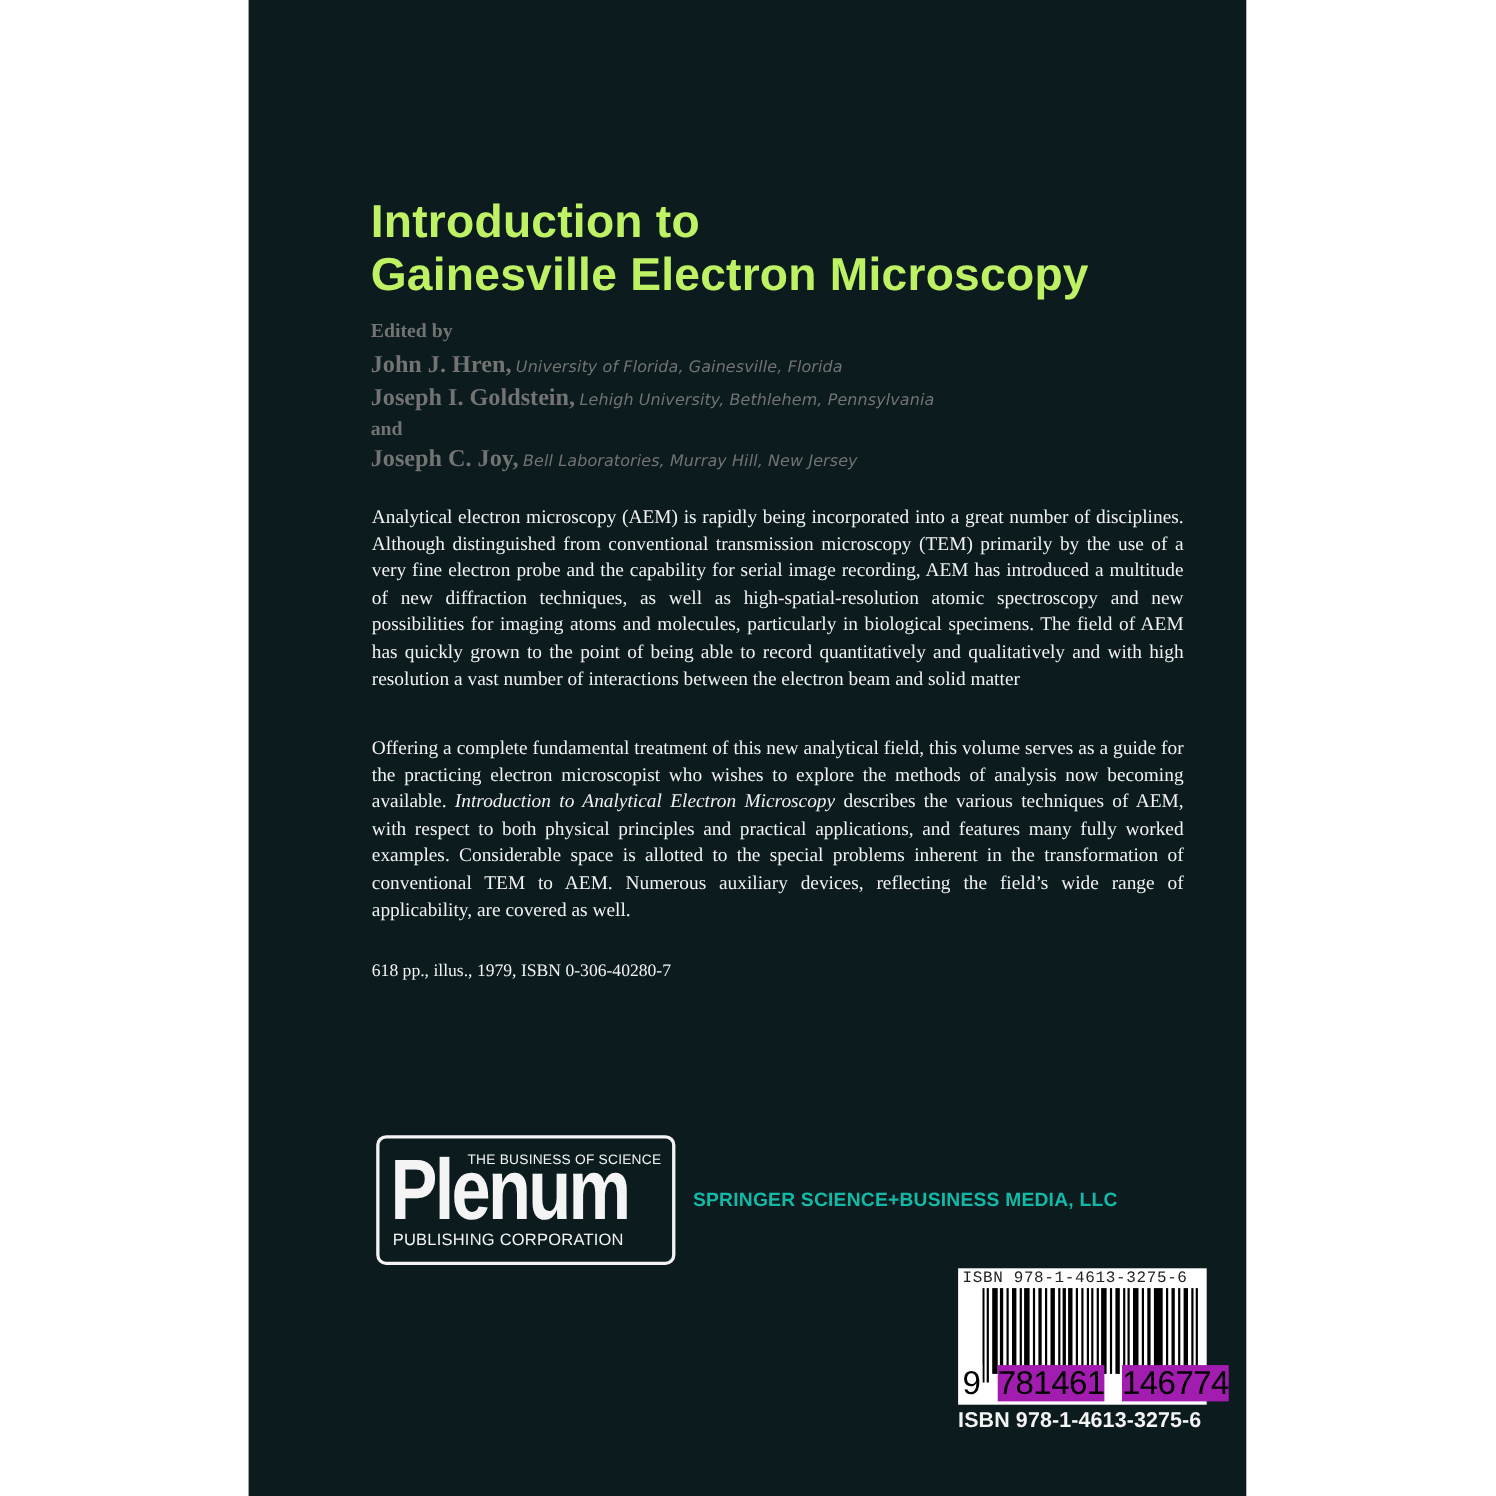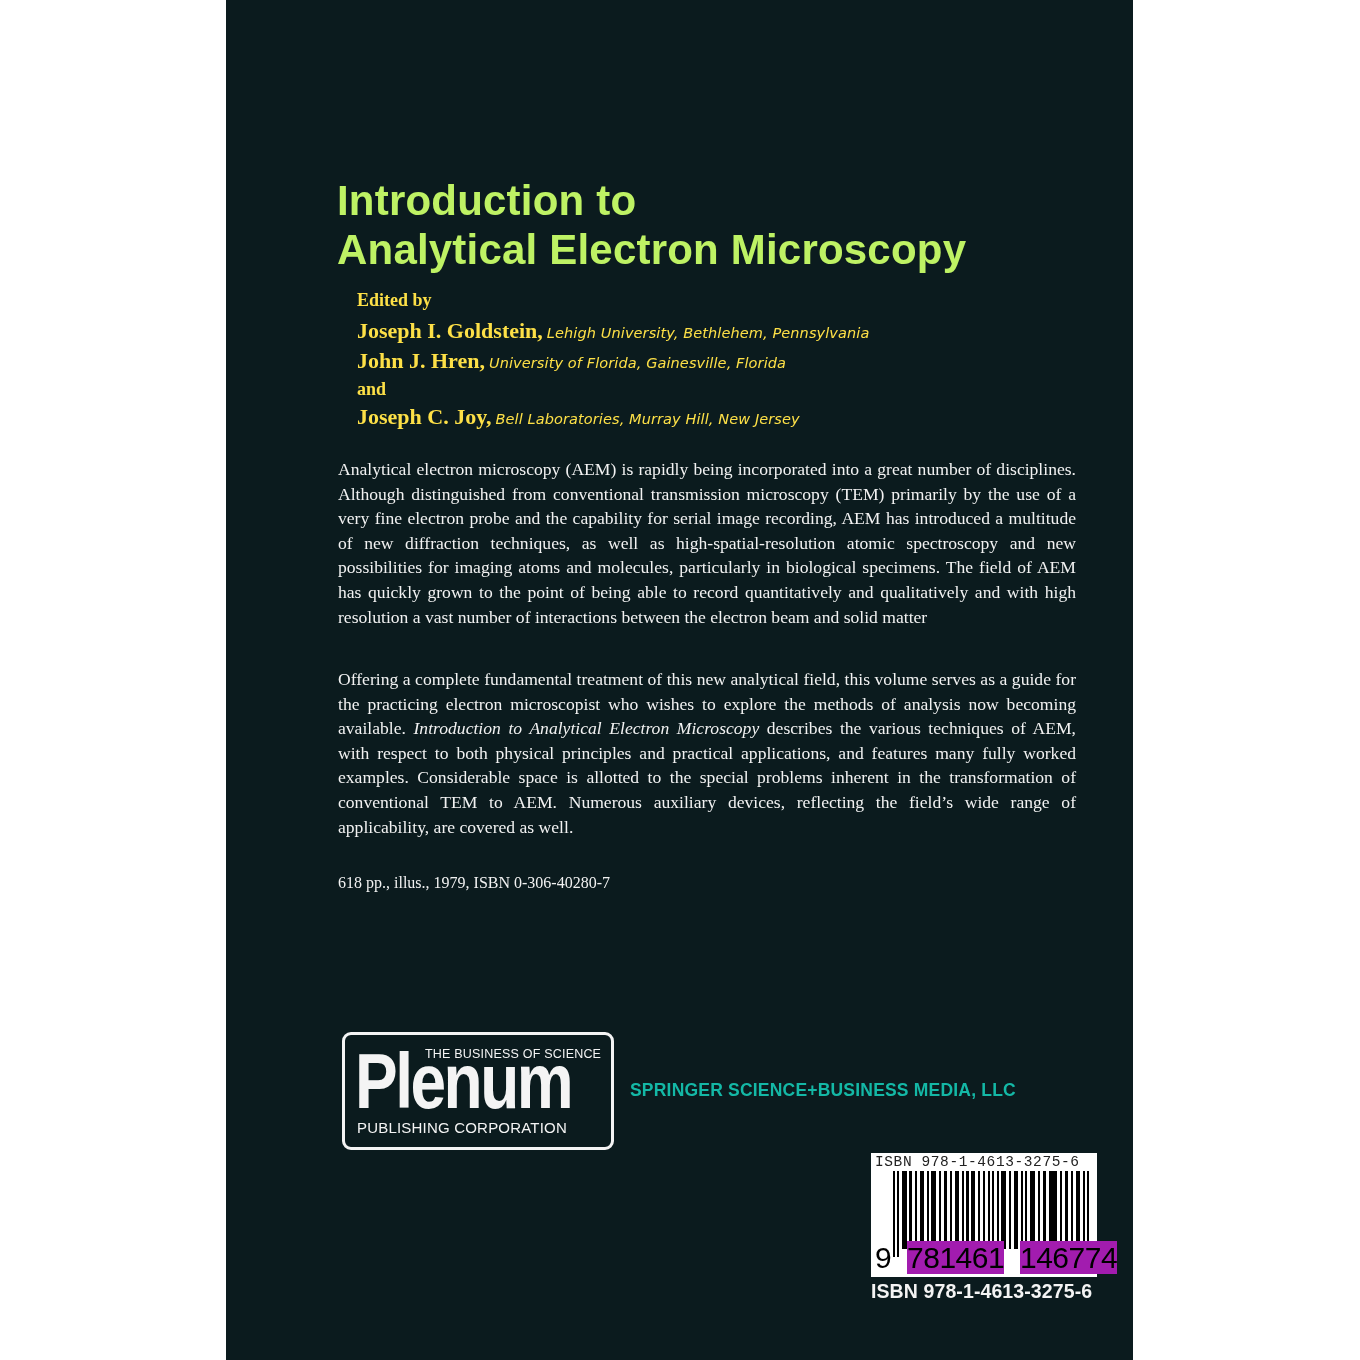--- a/index.html
+++ b/index.html
@@ -1,19 +1,19 @@
 <!DOCTYPE html>
 <html><head>
 <meta charset="utf-8">
 <style>
   html, body { margin:0; padding:0; }
   body { width:1360px; height:1360px; background:#ffffff; position:relative; overflow:hidden; }
   .cover { position:absolute; left:226px; top:0; width:907px; height:1360px; background:#0b1b1e; color:#f4f4f4; }
   .title { position:absolute; left:111px; top:176px; font-family:"Liberation Sans", sans-serif; font-weight:bold; font-size:42px; line-height:49px; color:#bef264; letter-spacing:0.2px; margin:0; }
-  .editors { position:absolute; left:111px; top:290px; font-family:"Liberation Serif", serif; color:#fde047;margin-left:20px; }
+  .editors { position:absolute; left:111px; top:290px; font-family:"Liberation Serif", serif; color:#737373; }
   .edited-by { font-weight:bold; font-size:18px; line-height:20px; height:26px; }
   .ed-row { height:30px; line-height:30px; white-space:nowrap; }
   .ed-name { font-weight:bold; font-size:22px; }
   .ed-aff { font-style:italic; font-size:14.5px; font-family:"DejaVu Sans", sans-serif; letter-spacing:0.1px; }
   .and { font-weight:bold; font-size:18px; height:26px; line-height:26px; }
   .body-text { position:absolute; left:112px; width:738px; font-family:Liberation Serif, serif; font-size:17.6px; line-height:24.6px; text-align:justify; color:#f2f2f2; margin:0; }
   .p1 { top:457px; }
   .p2 { top:667px; }
   .pubinfo { position:absolute; left:112px; top:874px; font-family:"Liberation Serif", serif; font-size:16px; color:#f2f2f2; }
   .logo { position:absolute; left:116px; top:1032px; width:272px; height:118px; border:3px solid #f4f4f4; border-radius:9px; box-sizing:border-box; font-family:"Liberation Sans", sans-serif; color:#f4f4f4; }
@@ -30,32 +30,32 @@
   .bc-digits .dg { background:#a21caf; }
   .isbn-bold { position:absolute; left:645px; top:1280px; font-family:"Liberation Sans", sans-serif; font-weight:bold; font-size:19.5px; color:#f4f4f4; letter-spacing:0.1px; }
 </style>
 </head>
 <body>
 
 <div class="cover">
 
   <h1 class="title">
     <div>Introduction to</div>
-    <div>Analytical Electron Microscopy</div>
+    <div>Gainesville Electron Microscopy</div>
   </h1>
 
   <div class="editors">
     <div class="edited-by">Edited by</div>
     <div class="ed-row">
+      <span class="ed-name">John J. Hren,</span>
+      <span class="ed-aff">University of Florida, Gainesville, Florida</span>
+    </div>
+    <div class="ed-row">
       <span class="ed-name">Joseph I. Goldstein,</span>
       <span class="ed-aff">Lehigh University, Bethlehem, Pennsylvania</span>
-    </div>
-    <div class="ed-row">
-      <span class="ed-name">John J. Hren,</span>
-      <span class="ed-aff">University of Florida, Gainesville, Florida</span>
     </div>
     <div class="and">and</div>
     <div class="ed-row">
       <span class="ed-name">Joseph C. Joy,</span>
       <span class="ed-aff">Bell Laboratories, Murray Hill, New Jersey</span>
     </div>
   </div>
 
   <p class="body-text p1">Analytical electron microscopy (AEM) is rapidly being incorporated into a great number of disciplines. Although distinguished from conventional transmission microscopy (TEM) primarily by the use of a very fine electron probe and the capability for serial image recording, AEM has introduced a multitude of new diffraction techniques, as well as high-spatial-resolution atomic spectroscopy and new possibilities for imaging atoms and molecules, particularly in biological specimens. The field of AEM has quickly grown to the point of being able to record quantitatively and qualitatively and with high resolution a vast number of interactions between the electron beam and solid matter</p>
 

